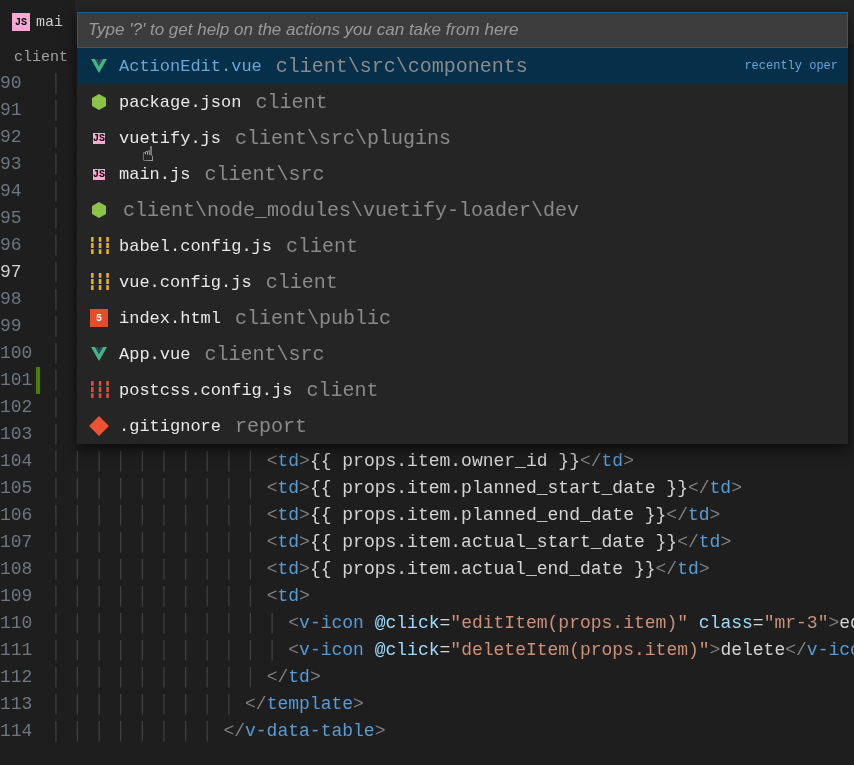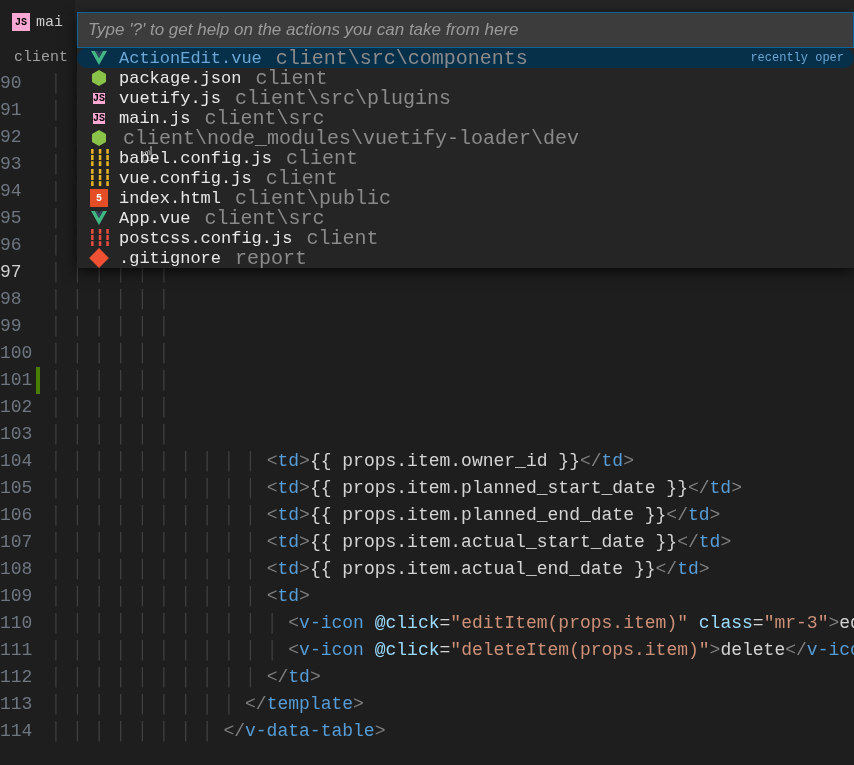--- a/index.html
+++ b/index.html
@@ -66,45 +66,44 @@
   .tok-mustache { color: #d4d4d4; }
   .indent-guide { color: #404040; }
   .green-marker {
     position: absolute; left: 55px; width: 4px; height: 27px; background: #487e02;
   }
   
   .quick-open {
     position: absolute;
     top: 12px;
     left: 77px;
-    right: 0;
+    right: 6px;
     background: #252526;
     box-shadow: 0 4px 14px rgba(0,0,0,0.7);
     z-index: 10;
   }
   .quick-input {
     width: 100%;
     background: #3c3c3c;
     border: 1px solid #0e639c;
     color: #cccccc;
     font-size: 17px;
     padding: 7px 10px;
     outline: none;
   }
   .quick-input::placeholder { color: #9a9a9a; font-style: italic; }
   .quick-list { }
   .quick-item {
     display: flex;
     align-items: center;
     gap: 10px;
     padding: 4px 12px;
-    height: 20px;
+    height: 36px;
     font-size: 17px;
     position: relative;
-    border-radius: 10px;
   }
   .quick-item.selected { background: #062f4a; }
   .quick-item .file-icon {
     width: 20px; height: 20px; display: inline-flex; align-items: center; justify-content: center; flex: none;
     font-size: 10px; font-weight: bold;
   }
   .quick-item .file-name { color: #e8e8e8; }
   .quick-item.selected .file-name { color: #6ba7d6; }
   .quick-item .file-path { color: #8a8a8a; font-size: 20px; margin-left: 4px;}
   .quick-item .aside { position: absolute; right: 10px; color: #6ba7d6; font-size: 12px; }

